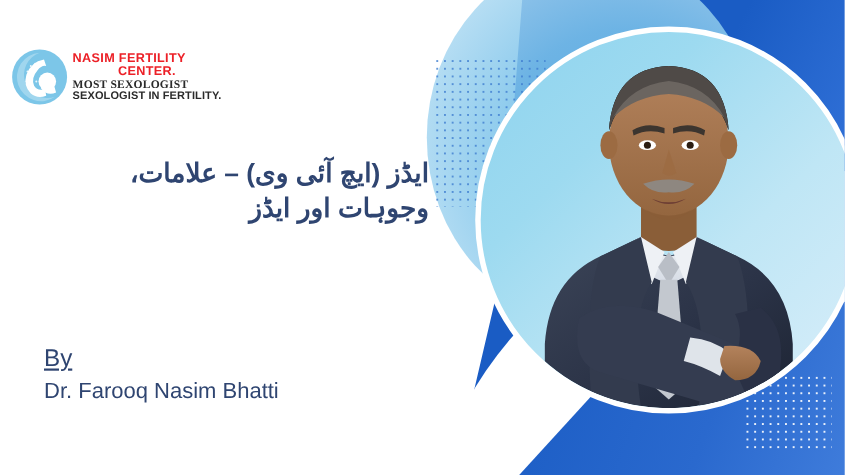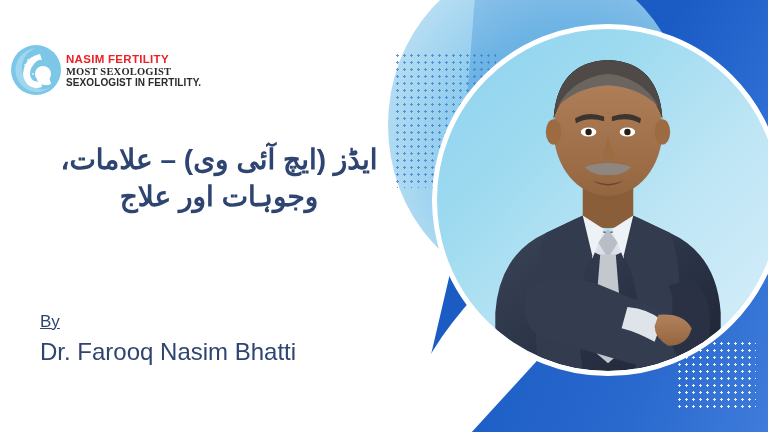--- a/index.html
+++ b/index.html
@@ -102,41 +102,41 @@
   .logo-l4 {
     color:#2b2b2b; font-weight:bold; font-size:10px;
     letter-spacing:.1px; white-space:nowrap;
   }
 
   
   .headline {
     position:absolute;
     left:0; top:142px; width:396px;
     z-index:4;
-    direction:rtl; text-align:center;
+    direction:rtl; 
     color:#2f4571;
     font-weight:bold;
-    font-size:28px;
+    font-size:24px;
     line-height:1.32;
     padding-right:6px;
     padding-left:48px;
   }
   .headline-l1, .headline-l2 { display:block; white-space:nowrap; }
 
   
   .byline {
     position:absolute;
     left:40px; top:310px;
     z-index:4;
     color:#2f4571;
     font-size:21px;
     line-height:1.45;
   }
-  .byline-by   { display:block; font-size:17px;text-decoration:underline; }
-  .byline-name { display:block; font-size:24px; }
+  .byline-by   { display:block; font-size:22px;text-decoration:underline; }
+  .byline-name { display:block; font-size:20px; }
 </style>
 </head>
 <body>
 
 <div class="banner">
 
   <div class="art">
     <div class="wedge-dark"></div>
     <div class="blob-pale"></div>
     <div class="dots dots-left"></div>
@@ -233,28 +233,29 @@
         <circle cx="18" cy="16" r=".9"></circle>
           <circle cx="22" cy="14" r=".9"></circle>
         <circle cx="15" cy="21" r=".9"></circle>
           <circle cx="19" cy="26" r=".9"></circle>
         <circle cx="14" cy="30" r=".9"></circle>
           <circle cx="23" cy="30" r=".9"></circle>
       </g>
     </svg>
     <div class="logo-text">
       <span class="logo-l1">NASIM FERTILITY</span>
+      <span class="logo-l2">CENTER.</span>
       <span class="logo-l3">MOST SEXOLOGIST</span>
       <span class="logo-l4">SEXOLOGIST IN FERTILITY.</span>
     </div>
   </div>
 
   <div class="headline">
     <span class="headline-l1">ایڈز (ایچ آئی وی) – علامات،</span>
-    <span class="headline-l2">وجوہات اور علاج</span>
+    <span class="headline-l2">وجوہات اور ایڈز</span>
   </div>
 
   <div class="byline">
     <span class="byline-by">By</span>
     <span class="byline-name">Dr. Farooq Nasim Bhatti</span>
   </div>
 
 </div>
 
 </body></html>

